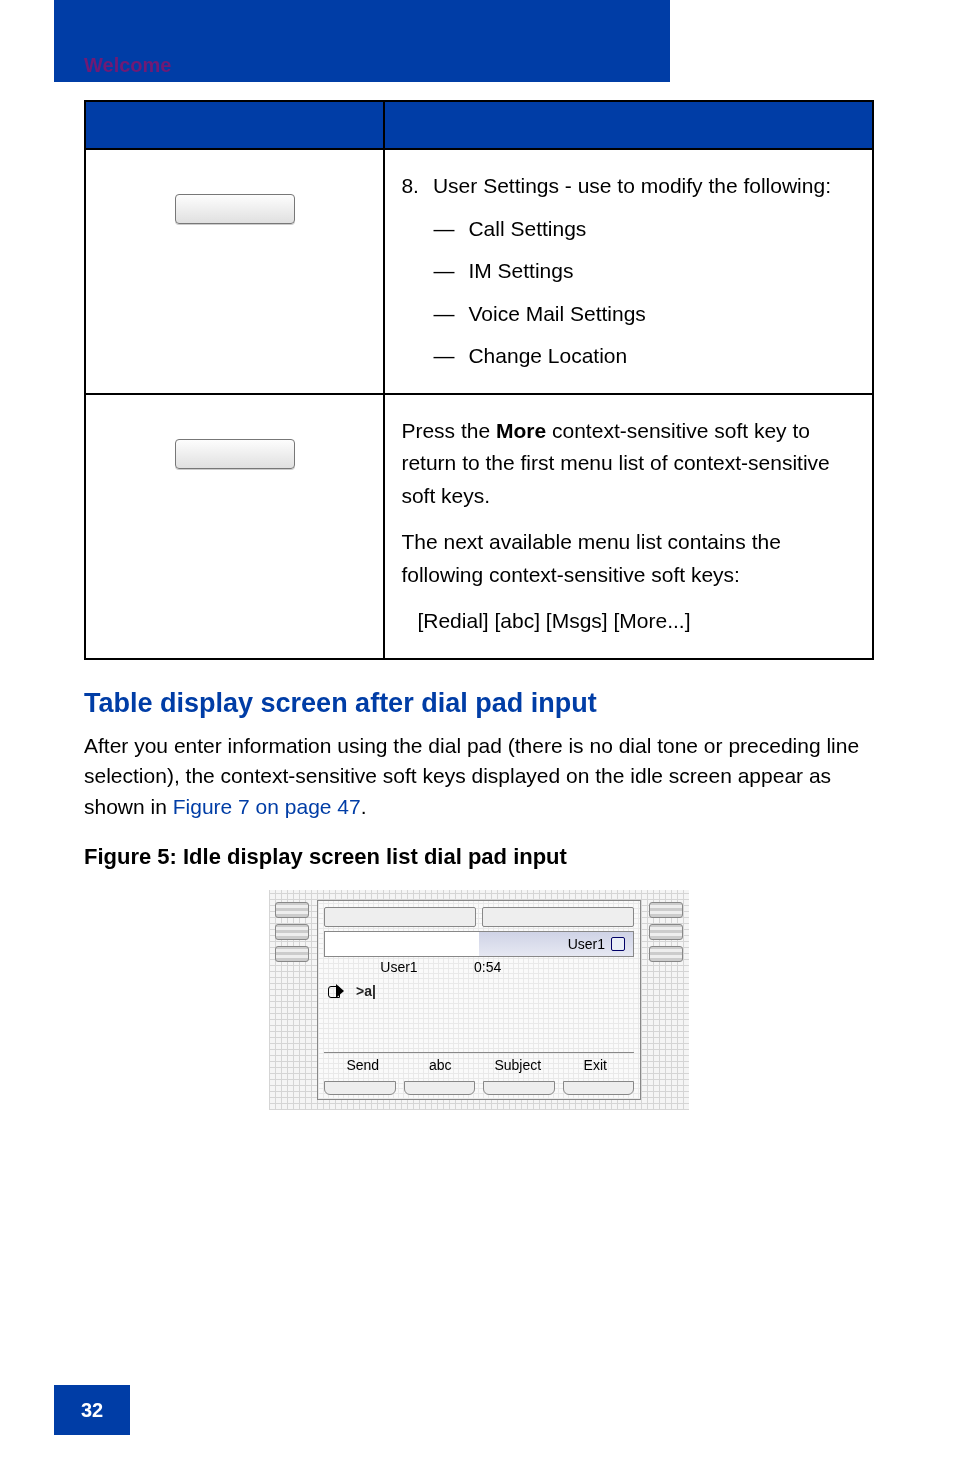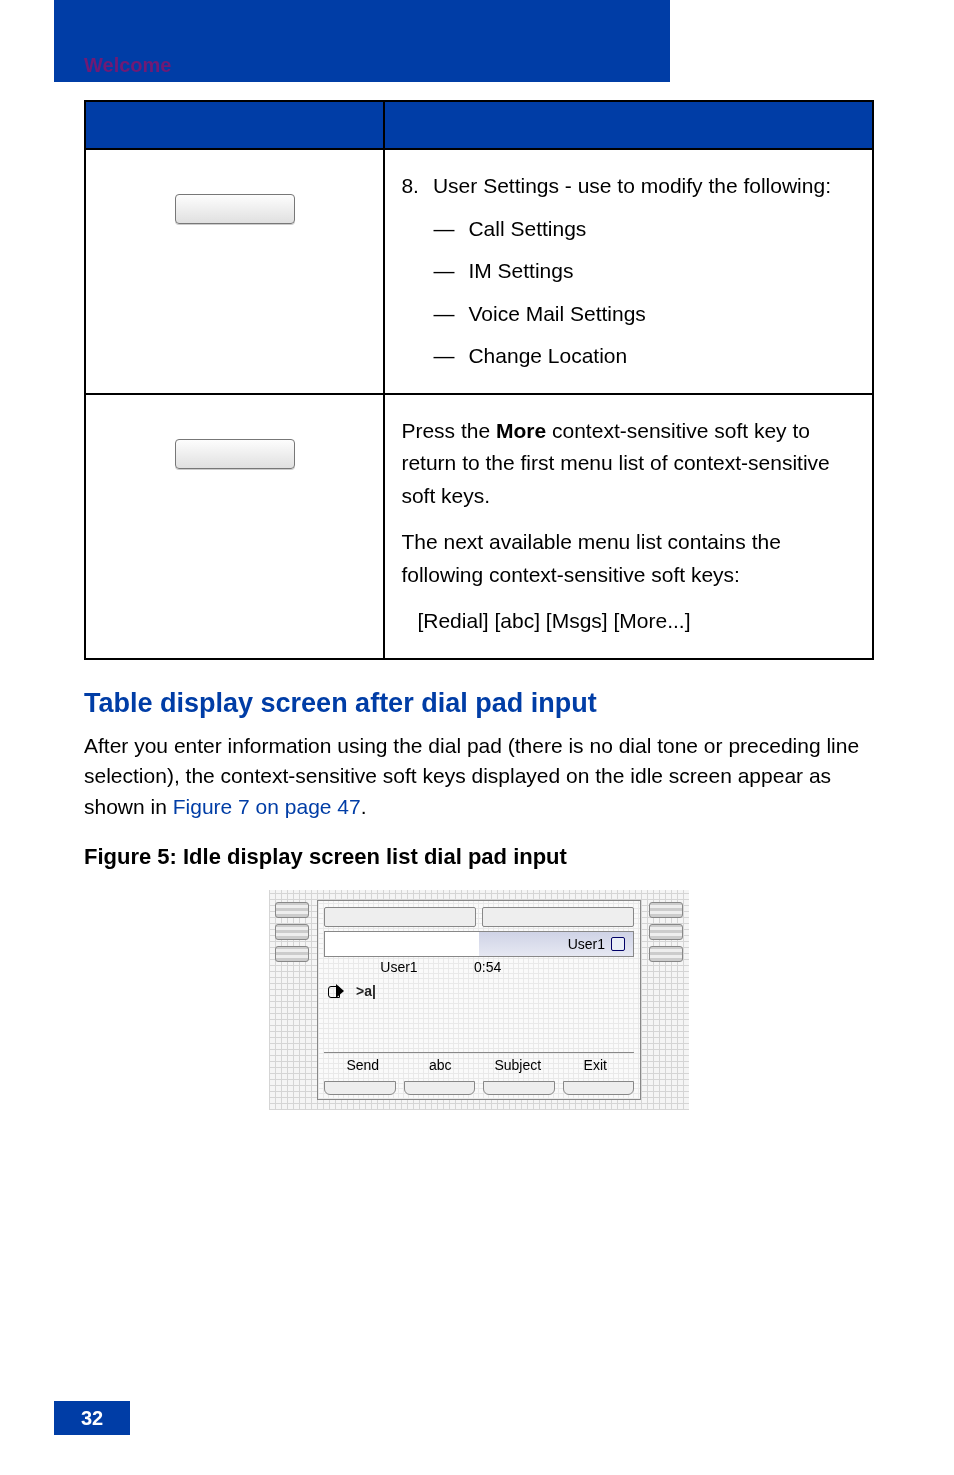--- a/index.html
+++ b/index.html
@@ -160,21 +160,21 @@
     border-top:1px solid #888; padding-top:4px;
   }
   .lcd-soft span { flex:1; text-align:center; font-size:14px; }
   .lcd-pads {
     position:absolute; left:6px; right:6px; bottom:4px; display:flex; gap:8px;
   }
   .lcd-pads .pad{ flex:1; height:14px; border:1px solid #888; border-radius:0 0 6px 6px; background:#eee;}
 
   .page-num-box {
     position:absolute; left:54px; bottom:40px;
-    width:76px; height:34px; background:#003da6;
+    width:76px; height:50px; background:#003da6;
     color:#fff; font-weight:bold; font-size:20px;
     display:flex; align-items:center; justify-content:center;
     font-family: "Trebuchet MS", Arial, sans-serif;
   }
 </style>
 </head>
 <body>
 
 <div class="top-bar"></div>
 <div class="header-label">Welcome</div>

